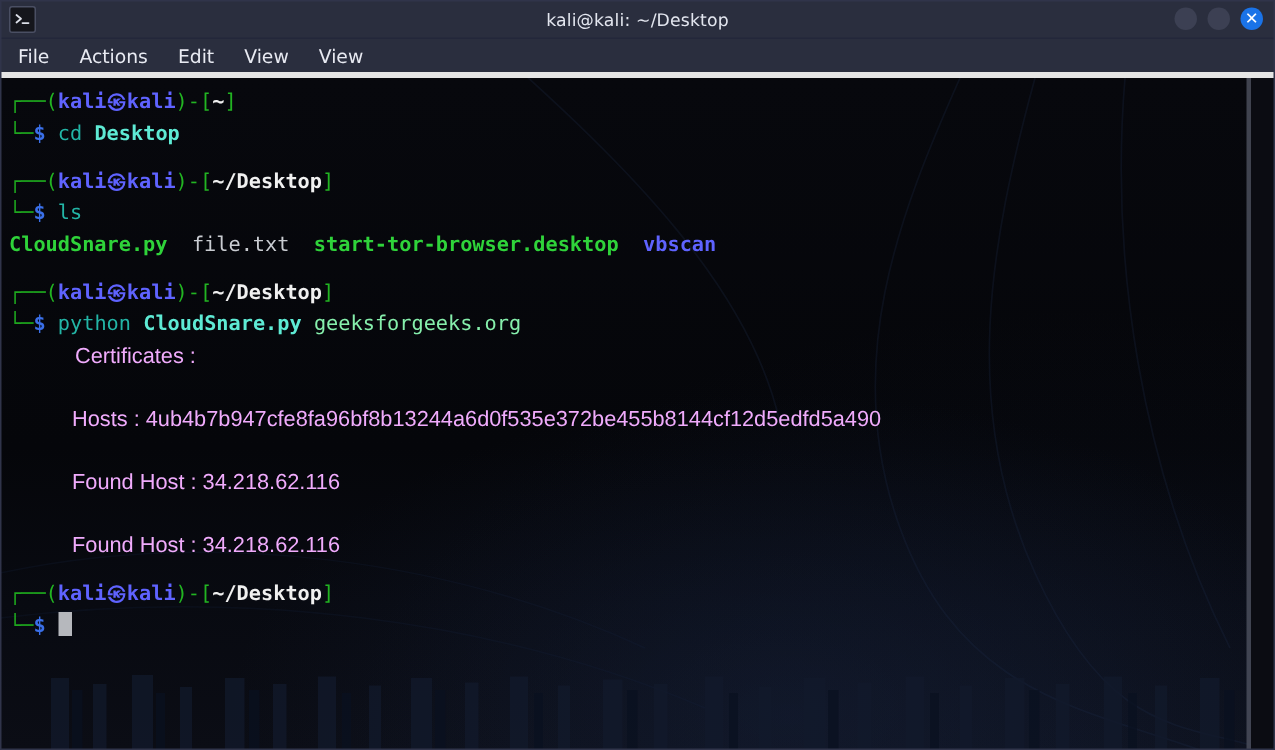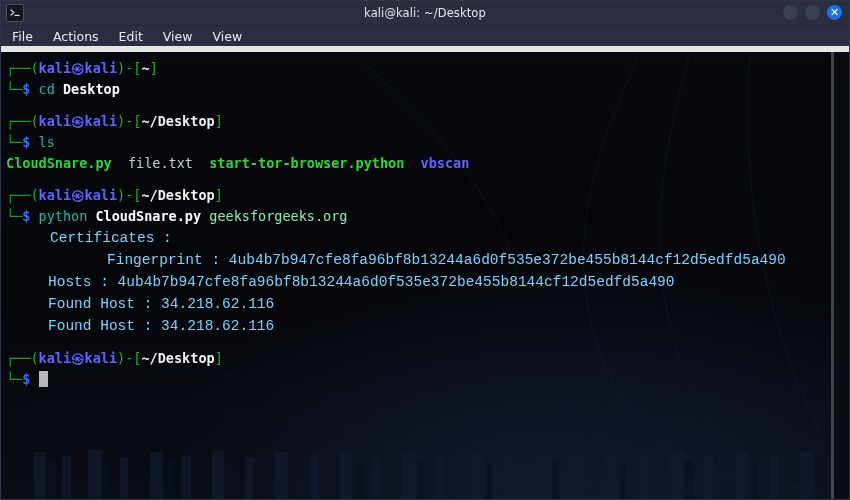--- a/index.html
+++ b/index.html
@@ -47,21 +47,21 @@
     color:#fff; font-size:11px; line-height:1; font-weight:bold;
     font-family:"DejaVu Sans", sans-serif;
   }
 
   
   .menubar{
     height:26px; flex:0 0 26px;
     background:#2a2e3e;
     display:flex; align-items:center;
     padding-left:12px; gap:20px;
-    border-bottom:6px solid #e5e5e5;
+    border-bottom:4px solid #e5e5e5;
   }
   .menu-item{
     color:#e8eaf2; font-size:12.5px;
     font-family:"DejaVu Sans", sans-serif;
     cursor:default;
   }
 
   
   .term-wrap{
     position:relative; flex:1 1 auto; overflow:hidden;
@@ -87,46 +87,46 @@
     overflow:hidden;
   }
   .line{
     white-space:pre;
     line-height:21px;
     height:21px;
     font-family:"DejaVu Sans Mono", monospace;
     font-size:13.5px;
   }
   .line.out{
-    font-family:Liberation Mono, monospace;
+    font-family:Liberation Sans, sans-serif;
     font-size:14.5px;
-    color:#7dd3fc;
+    color:#f0abfc;
     height:22px; line-height:22px;
   }
   .blank{height:11px;}
   .c-deco{color:#1ea61e;}
   .c-brkt{color:#22b422;}
   .c-path{color:#f0f0f0; font-weight:bold;}
   .c-dollar{color:#3a6fe8; font-weight:bold;}
   .c-cmd{color:#23b5a6;}
-  .c-arg{color:#ffffff; font-weight:bold;}
+  .c-arg{color:#5eead4; font-weight:bold;}
   .c-dim{color:#86efac;}
   .c-exec{color:#2fd33a; font-weight:bold;}
   .c-file{color:#c9ccd1;}
   .c-dir{color:#5f63ff; font-weight:bold;}
   .c-kali{color:#5f63ff; font-weight:bold;margin-top:20px;}
 
   .cursor{
     display:inline-block; width:9px; height:16px;
     background:#b6b8bd; vertical-align:-3px;
   }
 
   .ind1{padding-left:44px;}
   .ind2{padding-left:101px;}
-  .ind-host{padding-left:42px;}
+  .ind-host{padding-left:42px;margin-top:20px;}
 
   .scrollbar{
     position:absolute; top:0; right:16px; width:3px; height:100%;
     background:#4a4d5c; opacity:.85;
   }
   .right-edge{
     position:absolute; top:0; right:0; width:16px; height:100%;
     background:#0b0c12;
   }
   .win-border{
@@ -232,30 +232,29 @@
       <div class="line"><span class="c-deco">┌──</span><span class="c-brkt">(</span><span class="c-kali">kali</span><span class="c-kali">㉿</span><span class="c-kali">kali</span><span class="c-brkt">)</span><span class="c-brkt">-</span><span class="c-brkt">[</span><span class="c-path">~</span><span class="c-brkt">]</span></div>
 
       <div class="line"><span class="c-deco">└─</span><span class="c-dollar">$</span><span> </span><span class="c-cmd">cd</span><span> </span><span class="c-arg">Desktop</span></div>
 
       <div class="blank"></div>
 
       <div class="line"><span class="c-deco">┌──</span><span class="c-brkt">(</span><span class="c-kali">kali</span><span class="c-kali">㉿</span><span class="c-kali">kali</span><span class="c-brkt">)</span><span class="c-brkt">-</span><span class="c-brkt">[</span><span class="c-path">~/Desktop</span><span class="c-brkt">]</span></div>
 
       <div class="line"><span class="c-deco">└─</span><span class="c-dollar">$</span><span> </span><span class="c-cmd">ls</span></div>
 
-      <div class="line"><span class="c-exec">CloudSnare.py</span><span>  </span><span class="c-file">file.txt</span><span>  </span><span class="c-exec">start-tor-browser.python</span><span>  </span><span class="c-dir">vbscan</span></div>
+      <div class="line"><span class="c-exec">CloudSnare.py</span><span>  </span><span class="c-file">file.txt</span><span>  </span><span class="c-exec">start-tor-browser.desktop</span><span>  </span><span class="c-dir">vbscan</span></div>
 
       <div class="blank"></div>
 
       <div class="line"><span class="c-deco">┌──</span><span class="c-brkt">(</span><span class="c-kali">kali</span><span class="c-kali">㉿</span><span class="c-kali">kali</span><span class="c-brkt">)</span><span class="c-brkt">-</span><span class="c-brkt">[</span><span class="c-path">~/Desktop</span><span class="c-brkt">]</span></div>
 
       <div class="line"><span class="c-deco">└─</span><span class="c-dollar">$</span><span> </span><span class="c-cmd">python</span><span> </span><span class="c-arg">CloudSnare.py</span><span> </span><span class="c-dim">geeksforgeeks.org</span></div>
 
       <div class="line out ind1">Certificates :</div>
-      <div class="line out ind2">Fingerprint : 4ub4b7b947cfe8fa96bf8b13244a6d0f535e372be455b8144cf12d5edfd5a490</div>
       <div class="line out ind-host">Hosts : 4ub4b7b947cfe8fa96bf8b13244a6d0f535e372be455b8144cf12d5edfd5a490</div>
       <div class="line out ind-host">Found Host : 34.218.62.116</div>
       <div class="line out ind-host">Found Host : 34.218.62.116</div>
 
       <div class="blank"></div>
 
       <div class="line"><span class="c-deco">┌──</span><span class="c-brkt">(</span><span class="c-kali">kali</span><span class="c-kali">㉿</span><span class="c-kali">kali</span><span class="c-brkt">)</span><span class="c-brkt">-</span><span class="c-brkt">[</span><span class="c-path">~/Desktop</span><span class="c-brkt">]</span></div>
 
       <div class="line"><span class="c-deco">└─</span><span class="c-dollar">$</span><span> </span><span class="cursor"></span></div>
 

